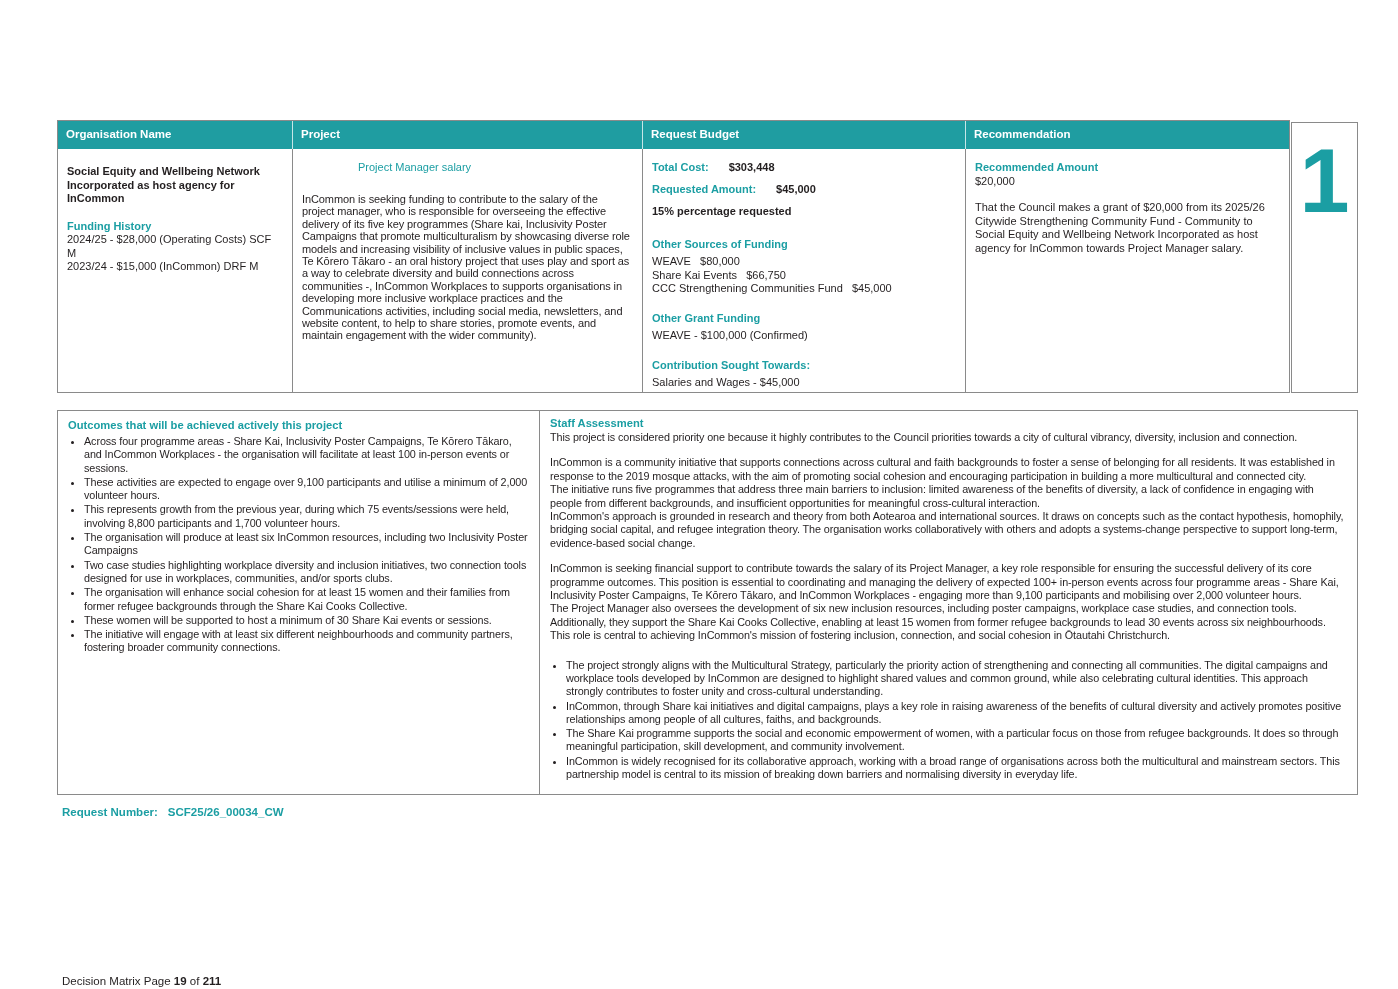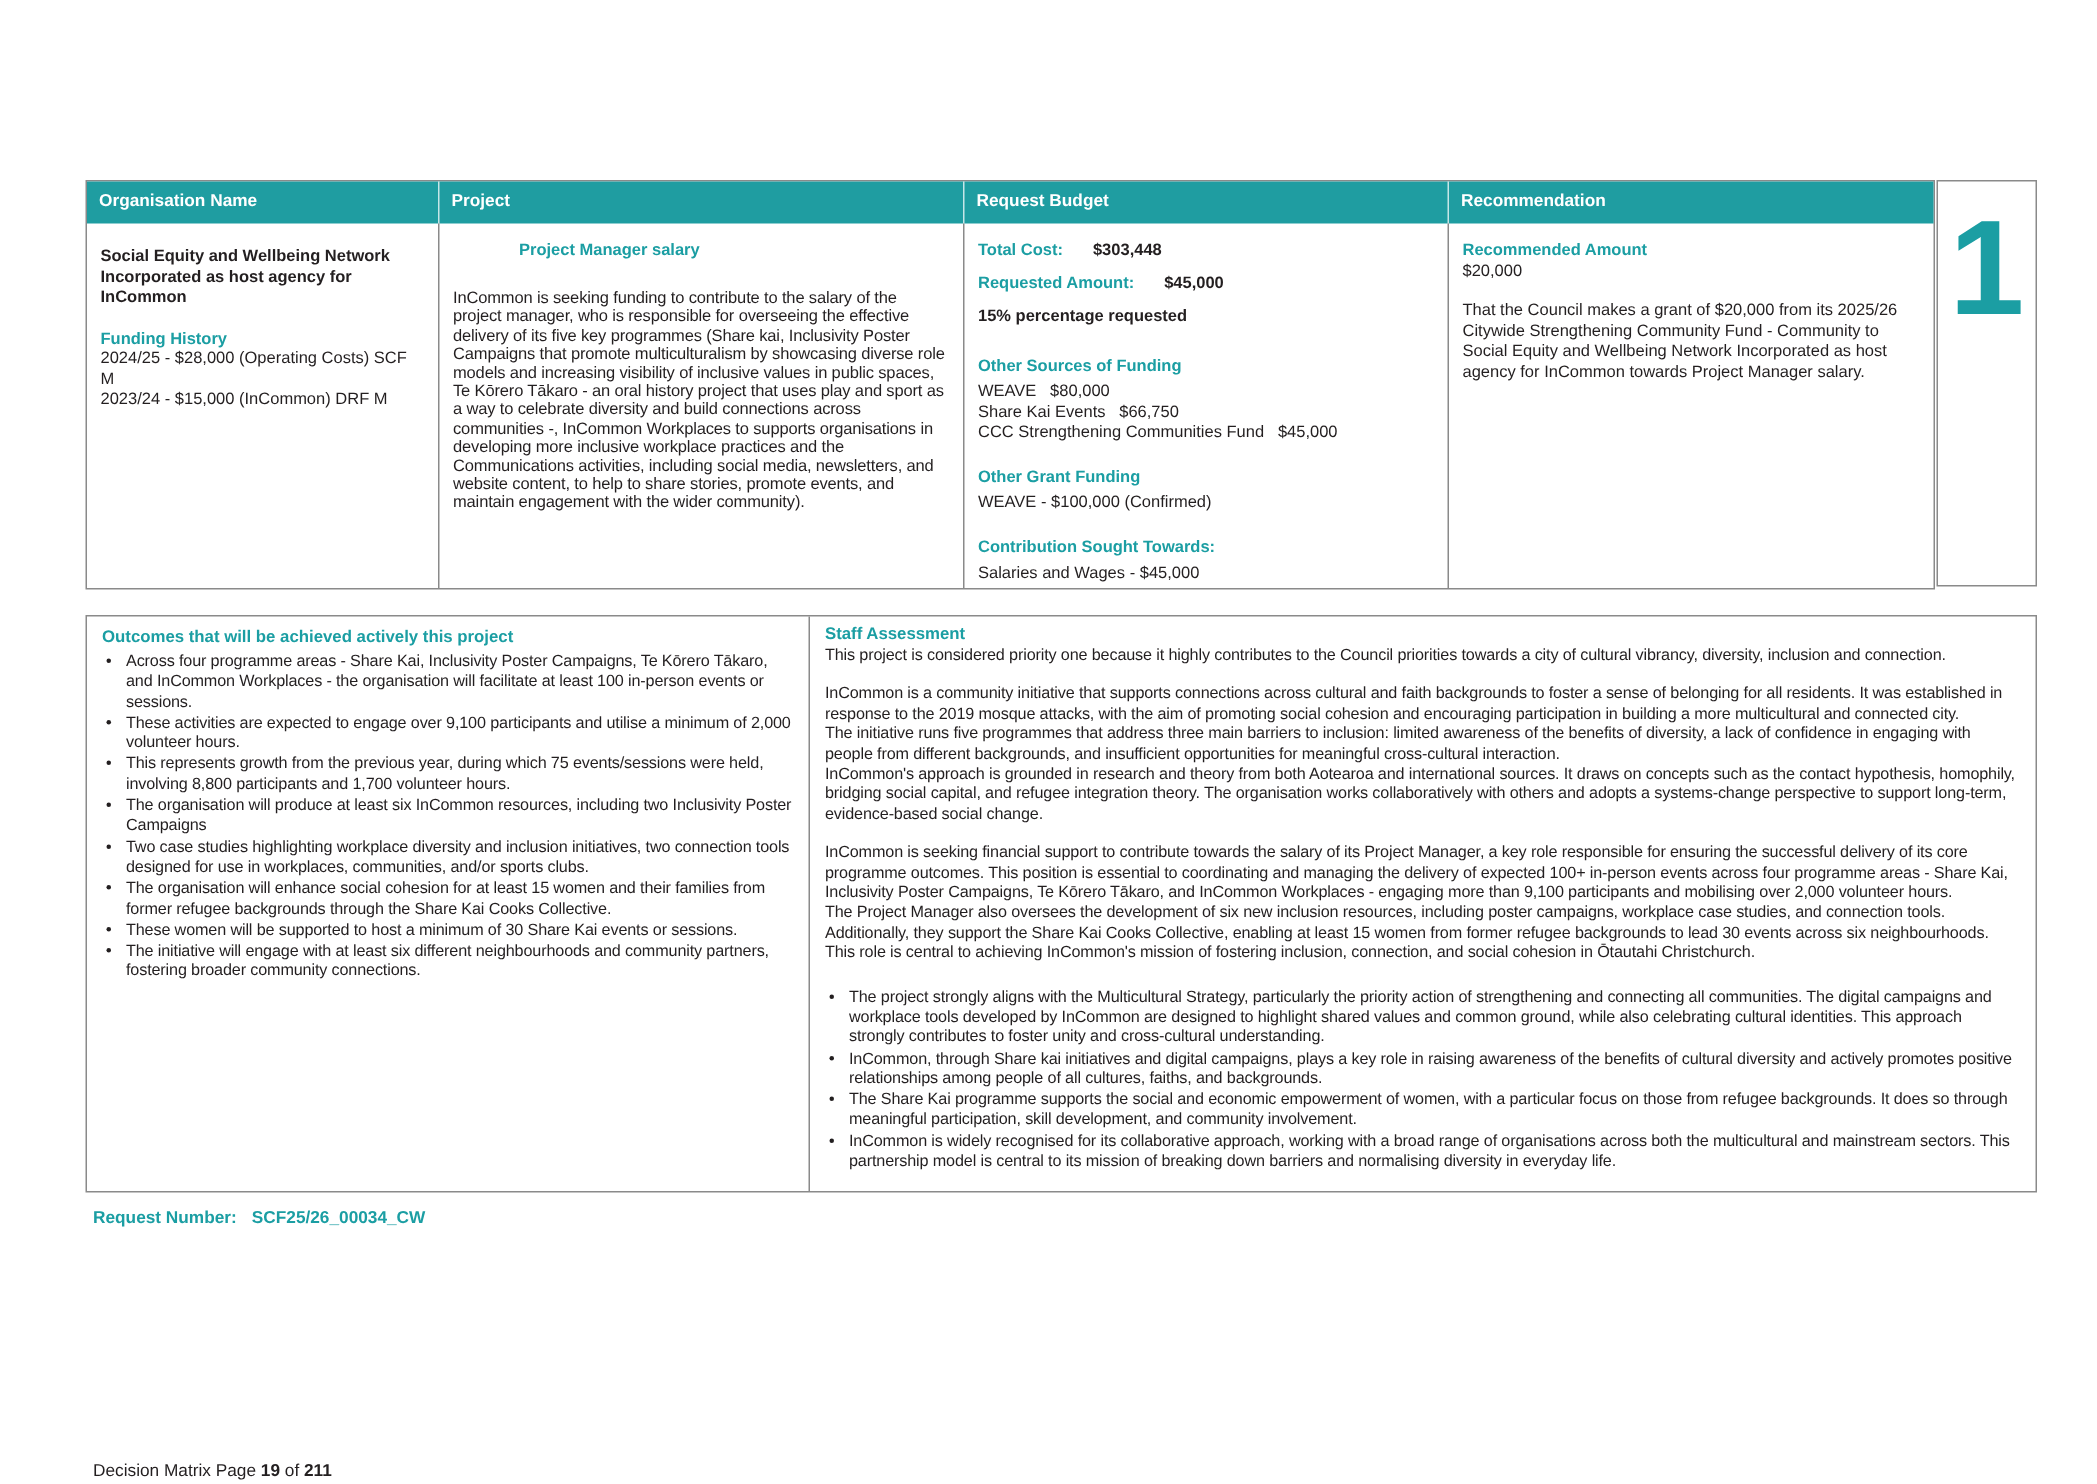--- a/index.html
+++ b/index.html
@@ -11,36 +11,36 @@
   html,body{margin:0;padding:0;background:#fff;}
   .page{
     position:relative;width:1398px;height:989px;background:#fff;overflow:hidden;
     font-family:"Liberation Sans",sans-serif;color:var(--ink);
   }
   .title{
     position:absolute;top:64px;left:0;width:100%;text-align:center;
     color:var(--accent);font-size:20px;font-weight:bold;letter-spacing:-0.3px;
   }
   
-  .table-wrap{position:absolute;left:57px;top:120px;display:flex;align-items:flex-start;}
+  .table-wrap{position:absolute;left:57px;top:120px;display:flex;align-items:flex-end;}
   .main-table{width:1233px;border:1px solid var(--border);box-sizing:border-box;background:#fff;}
   .hrow{display:flex;background:var(--bar);color:#fff;height:28px;font-size:11.5px;font-weight:bold;}
   .hcell{box-sizing:border-box;padding:7px 8px 0 8px;border-right:1px solid rgba(255,255,255,.75);overflow:hidden;}
   .hcell:last-child{border-right:none;}
   .brow{display:flex;height:243px;font-size:11px;line-height:13px;}
   .bcell{box-sizing:border-box;padding:12px 9px 8px 9px;border-right:1px solid var(--border);overflow:hidden;}
   .bcell:last-child{border-right:none;}
   .w1{width:235px;flex:0 0 auto;}
   .w2{width:350px;flex:0 0 auto;}
   .w3{width:323px;flex:0 0 auto;}
   .w4{flex:1;}
   .accent{color:var(--accent);font-weight:bold;}
   .org-name{font-weight:bold;margin:4px 0 14px 0;line-height:13.5px;}
   .fh-line{line-height:13.5px;}
-  .proj-title{color:var(--accent);font-weight:bold;margin:0 0 19px 4px;padding-left:40px;}
+  .proj-title{color:var(--accent);font-weight:normal;margin:0 0 19px 16px;padding-left:40px;}
   .proj-desc{line-height:12.4px;letter-spacing:-0.1px;}
   .budget-line{margin-bottom:9px;white-space:pre-wrap;}
   .budget-line .val{font-weight:bold;margin-left:20px;}
   .pct{font-weight:bold;margin-bottom:20px;}
   .b-head{color:var(--accent);font-weight:bold;margin:0 0 4px 0;}
   .b-list{line-height:13.5px;white-space:pre-wrap;}
   .mt16{margin-top:16px;}
   .mt17{margin-top:17px;}
   .rec-amount{line-height:13.5px;}
   .rec-text{margin-top:13px;line-height:13.6px;}

